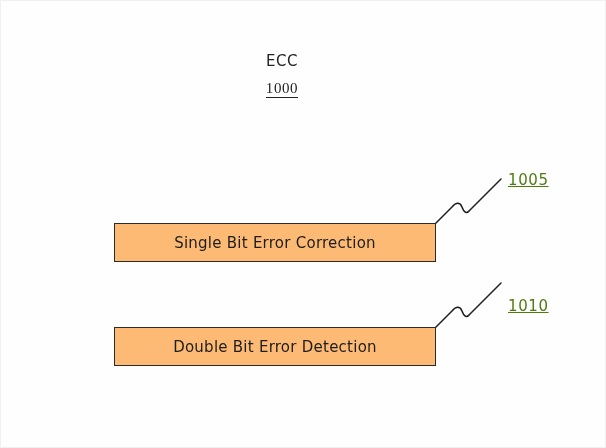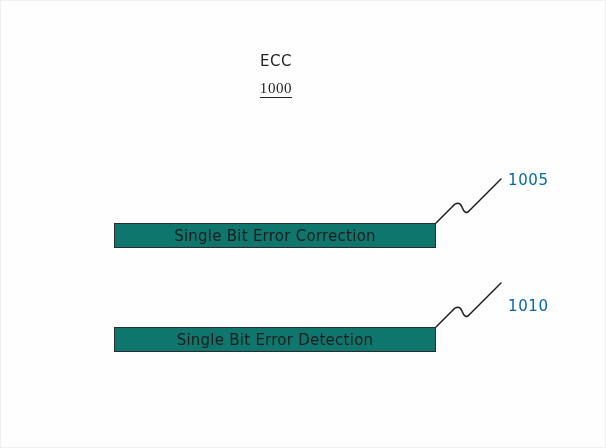--- a/index.html
+++ b/index.html
@@ -19,20 +19,21 @@
     color: #1a1a1a;
   }
 
   
   .fig-title-block {
     position: absolute;
     left: 0;
     top: 50px;
     width: 550px;
     text-align: center;
+    padding-left: 6px;
   }
   .fig-title {
     font-size: 15px;
     letter-spacing: 0.6px;
     line-height: 20px;
     color: #232323;
   }
   .fig-ref-root {
     font-size: 15px;
     letter-spacing: 0.6px;
@@ -44,24 +45,24 @@
   .fig-ref-root span {
     border-bottom: 1.5px solid #232323;
     padding-bottom: 1px;
   }
 
   
   .ecc-box {
     position: absolute;
     left: 113px;
     width: 322px;
-    height: 25px;
+    height: 39px;
     border: 1.4px solid #2b2b2b;
     box-sizing: border-box;
-    background: #0f766e;
+    background: #fdba74;
     display: flex;
     align-items: center;
     justify-content: center;
   }
   #box-sbec { top: 222px; }
   #box-dbed { top: 326px; }
   .ecc-box-label {
     font-size: 15px;
     letter-spacing: 0.25px;
     color: #1d1d1d;
@@ -85,22 +86,23 @@
     stroke-linecap: round;
     stroke-linejoin: round;
   }
 
   
   .ref-num {
     position: absolute;
     left: 507px;
     font-size: 15px;
     letter-spacing: 0.6px;
-    color: #0369a1;
+    color: #4d7c0f;
     white-space: nowrap;
+    text-decoration: underline;
   }
   #ref-1005 { top: 170px; }
   #ref-1010 { top: 296px; }
 </style>
 </head>
 <body>
 
 <div id="figure-root">
 
   <div class="fig-title-block">
@@ -113,21 +115,21 @@
   <div class="ecc-box" id="box-sbec">
     <span class="ecc-box-label">Single Bit Error Correction</span>
   </div>
 
   <svg class="leader-svg" id="leader-1005" viewBox="0 0 90 60">
     <path d="M 10 54 L 26 38 C 30 33 34 33 36 38 C 38 44 41 45 44 41 L 75 10"></path>
   </svg>
   <div class="ref-num" id="ref-1005">1005</div>
 
   <div class="ecc-box" id="box-dbed">
-    <span class="ecc-box-label">Single Bit Error Detection</span>
+    <span class="ecc-box-label">Double Bit Error Detection</span>
   </div>
 
   <svg class="leader-svg" id="leader-1010" viewBox="0 0 90 60">
     <path d="M 10 54 L 26 38 C 30 33 34 33 36 38 C 38 44 41 45 44 41 L 75 10"></path>
   </svg>
   <div class="ref-num" id="ref-1010">1010</div>
 
 </div>
 
 </body></html>

